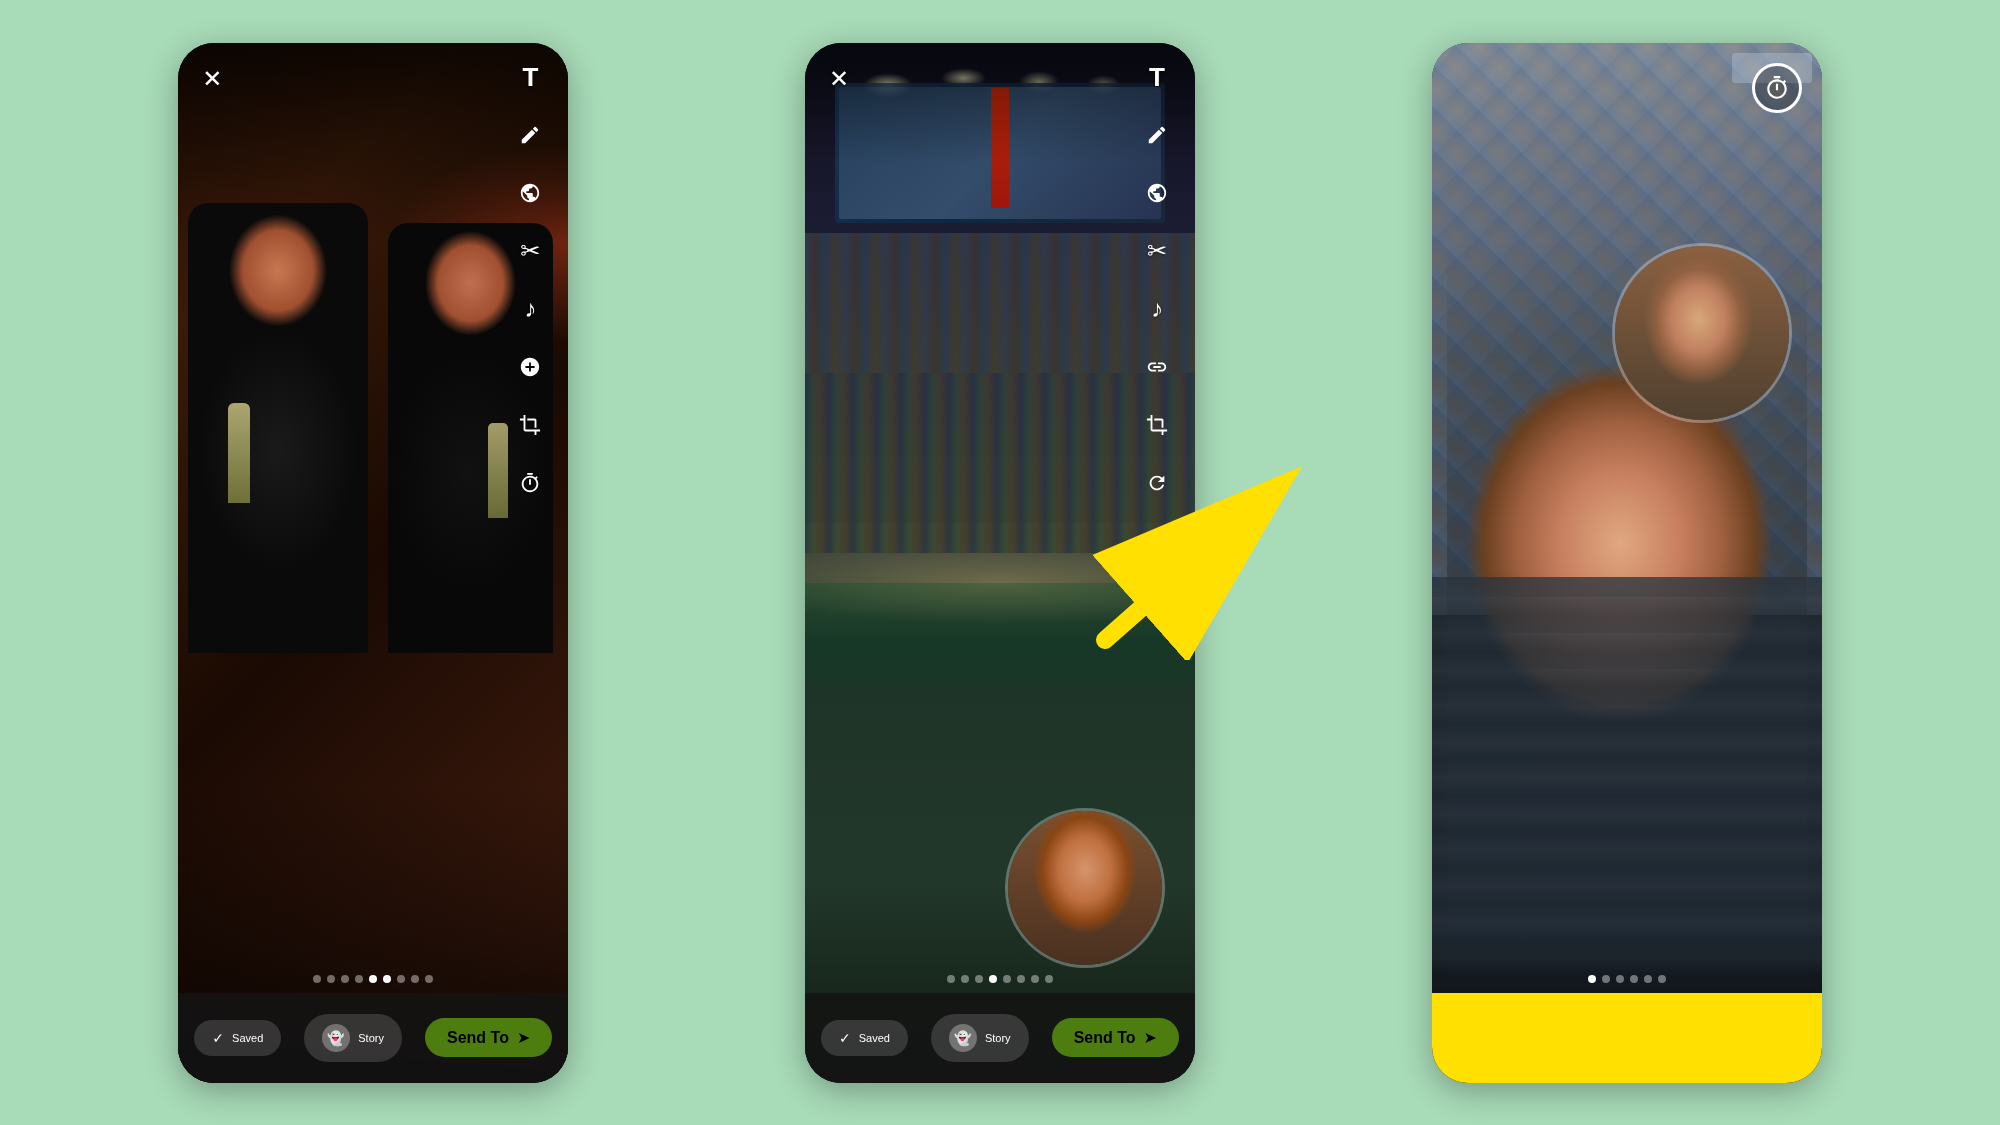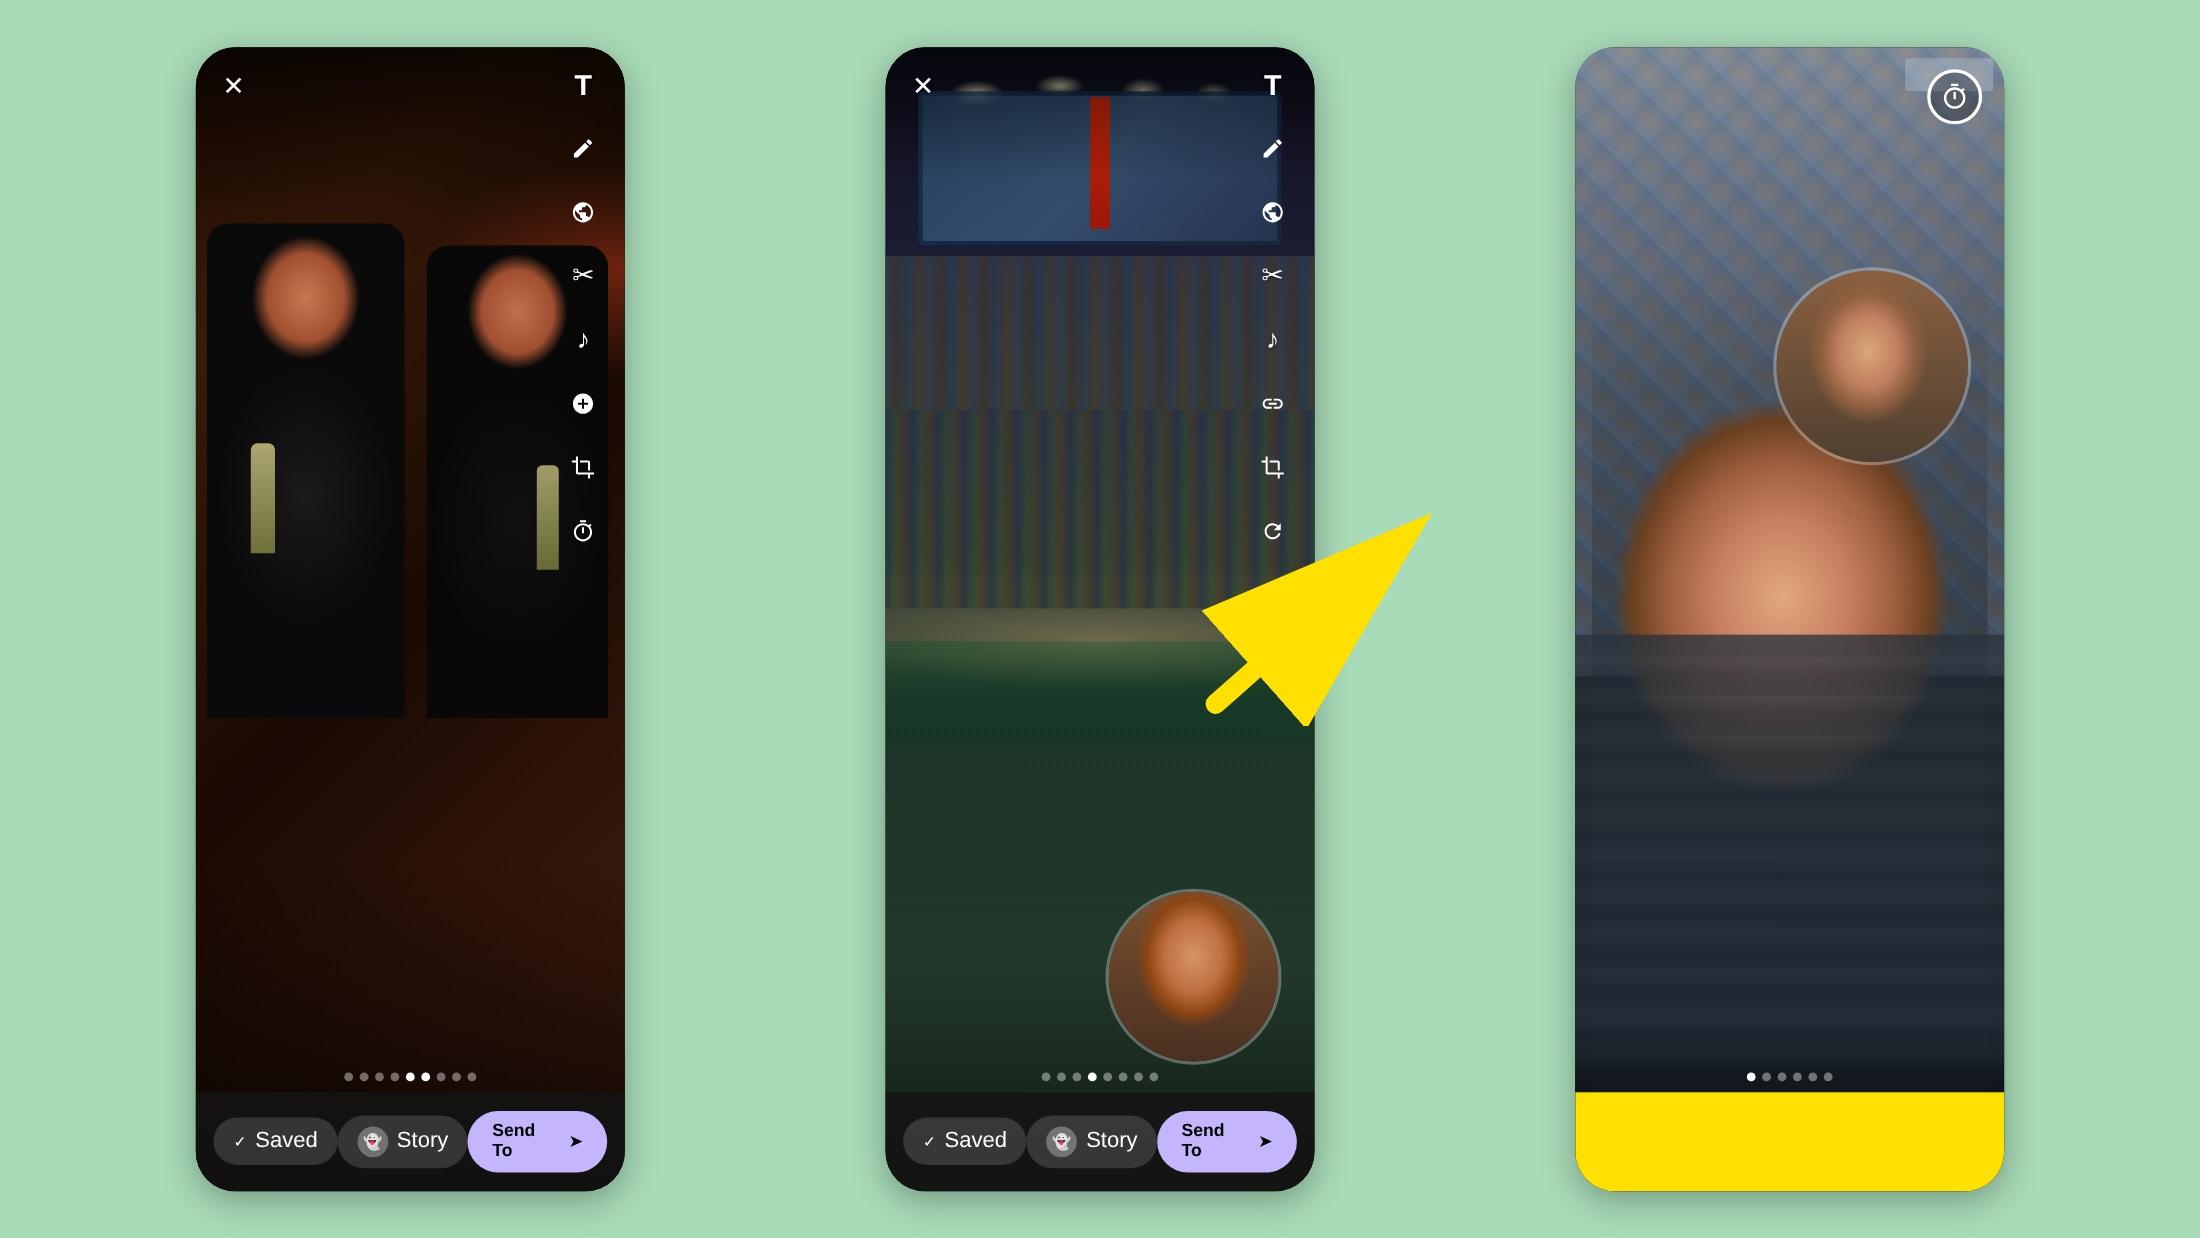--- a/index.html
+++ b/index.html
@@ -105,31 +105,31 @@
       align-items: center;
       gap: 8px;
       background: rgba(255,255,255,0.15);
       border-radius: 50px;
       padding: 10px 18px;
       cursor: pointer;
     }
 
     .bottom-btn-text {
       color: white;
-      font-size: 20px;
+      font-size: 11px;
       font-weight: 500;
     }
 
     .send-btn {
-      background: #c4b5fd;
+      background: #4d7c0f;
       border-radius: 50px;
       padding: 10px 22px;
       display: flex;
       align-items: center;
-      gap: 20px;
+      gap: 8px;
       cursor: pointer;
     }
 
     .send-btn-text {
       color: #000;
       font-size: 16px;
       font-weight: 700;
     }
 
     

